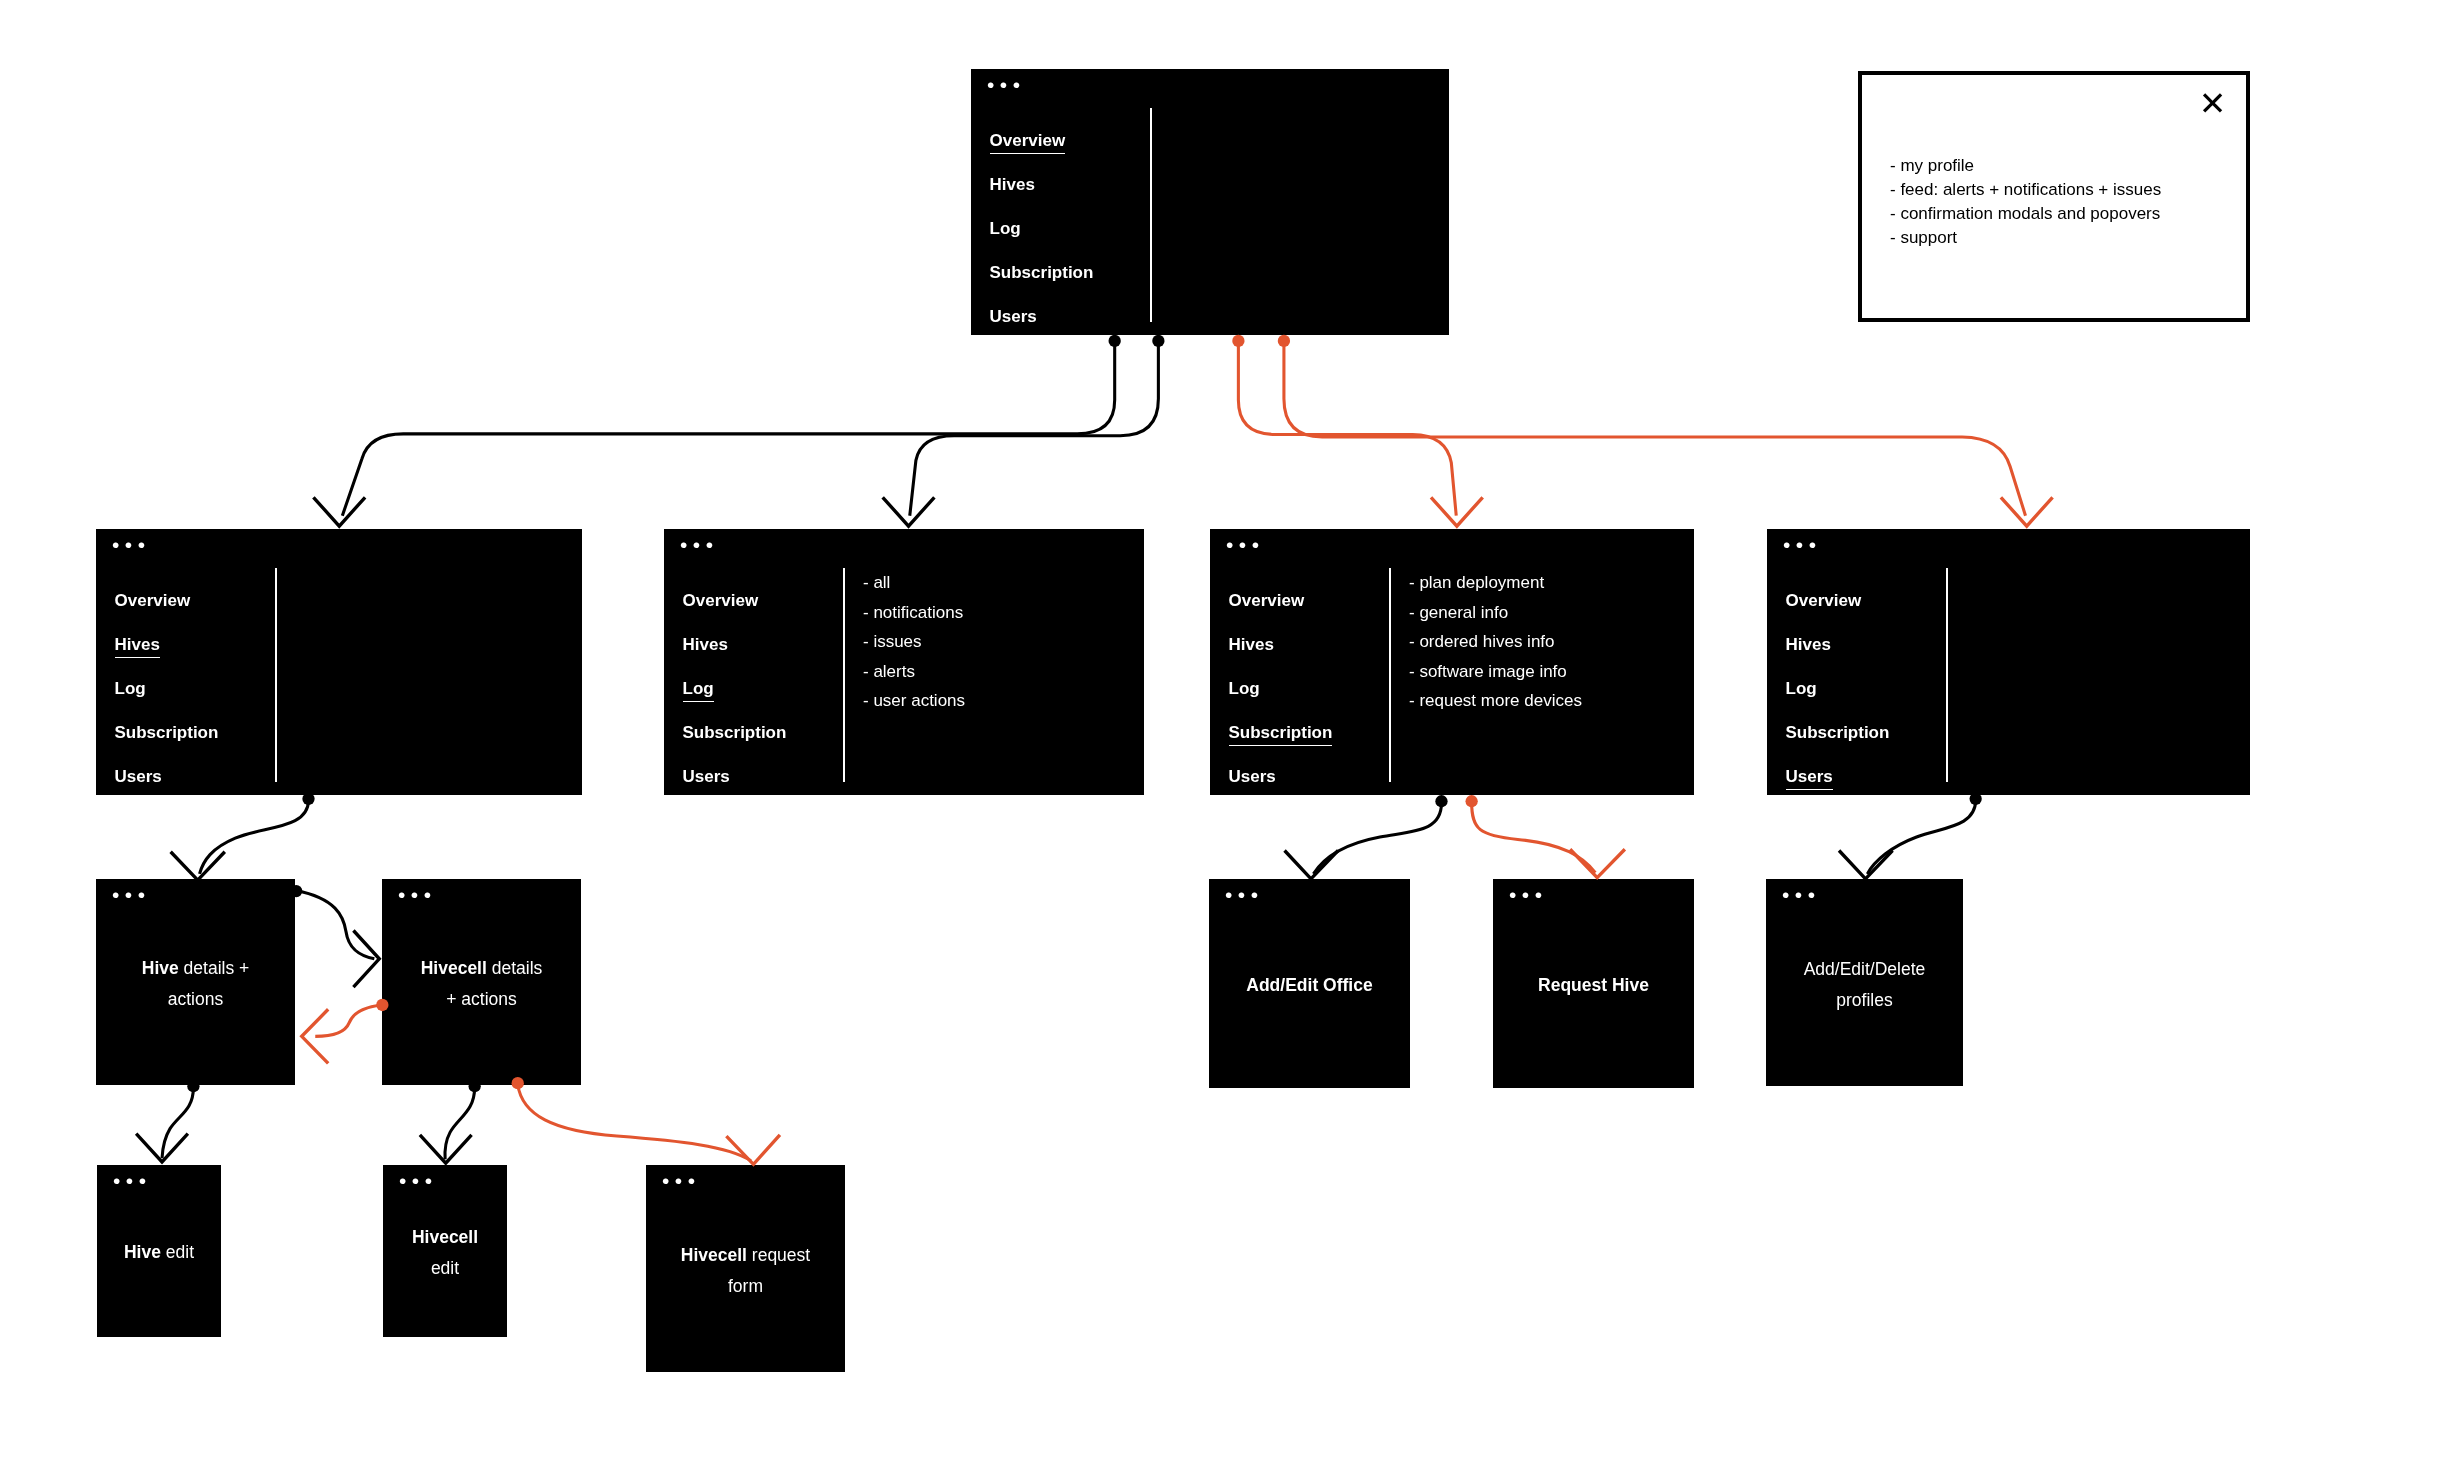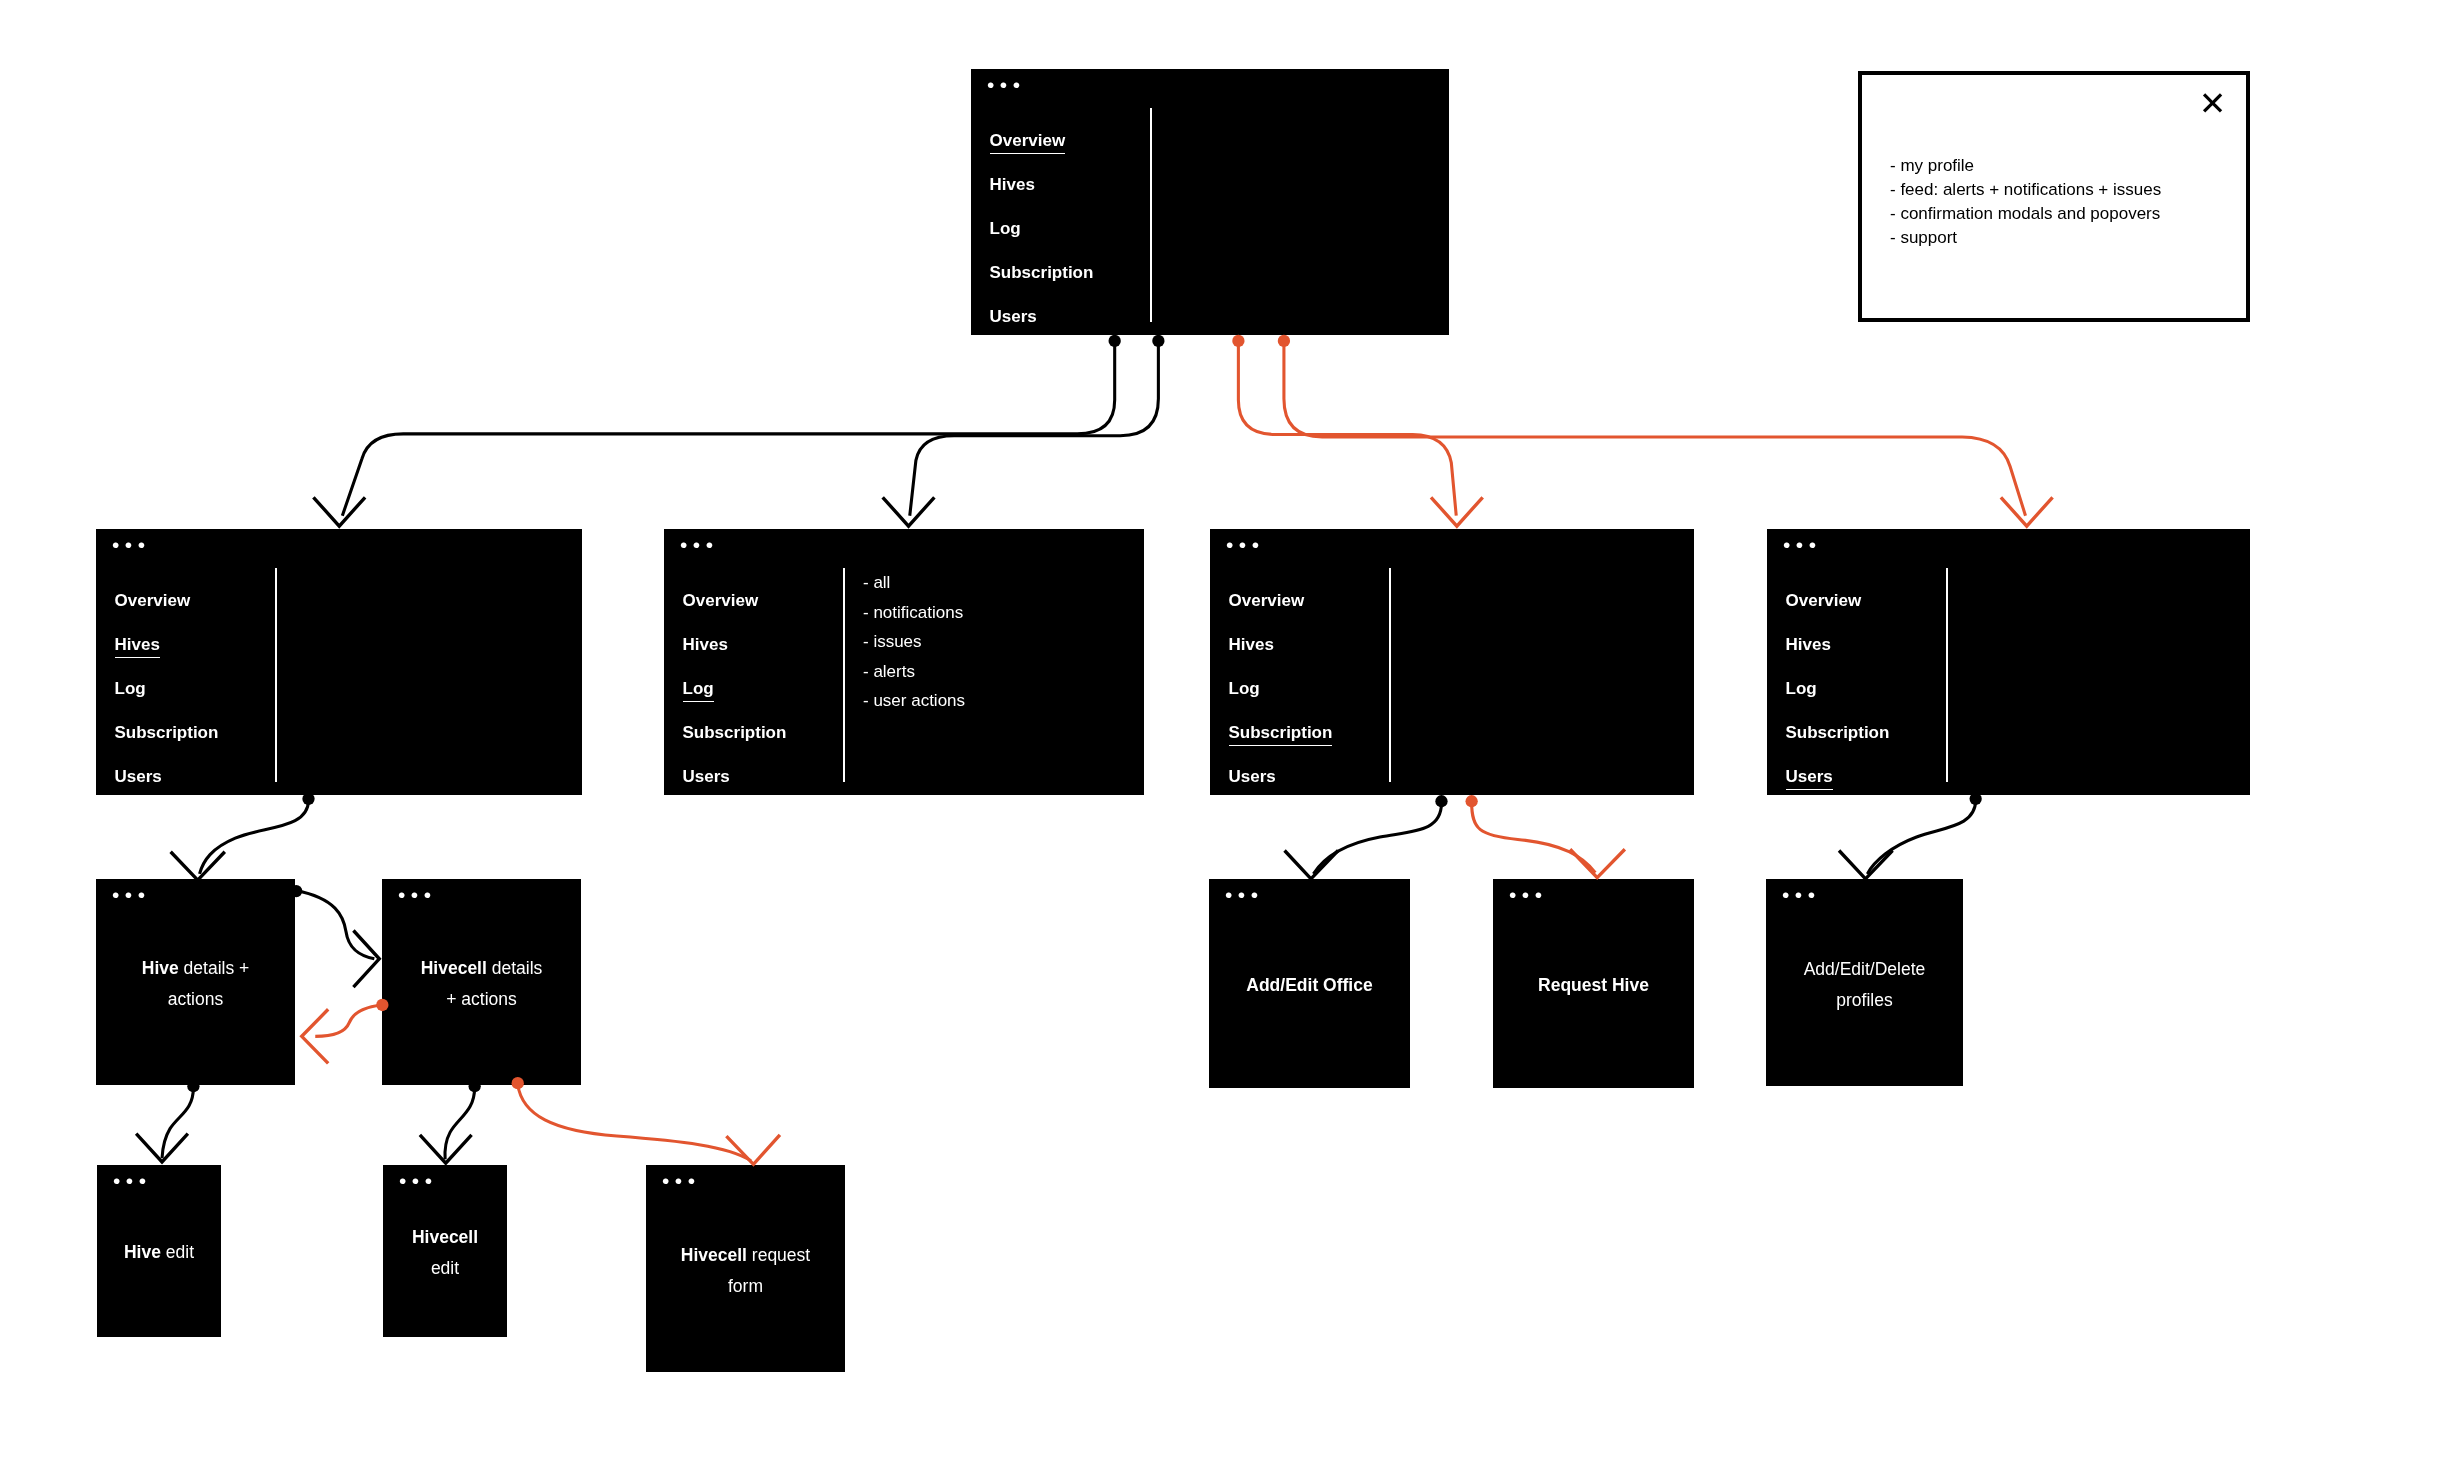--- a/index.html
+++ b/index.html
@@ -111,20 +111,27 @@
   <div class="node mbox" style="left:1210px;top:529px;width:484px;height:266px;">
     <span class="dots">•••</span>
     <div class="menu">
       <div class="mi"><span>Overview</span></div>
       <div class="mi"><span>Hives</span></div>
       <div class="mi"><span>Log</span></div>
       <div class="mi active"><span>Subscription</span></div>
       <div class="mi"><span>Users</span></div>
     </div>
     <div class="divider"></div>
+    <div class="desc">
+      <div>- plan deployment</div>
+      <div>- general info</div>
+      <div>- ordered hives info</div>
+      <div>- software image info</div>
+      <div>- request more devices</div>
+    </div>
   </div>
 
   <div class="node mbox" style="left:1767px;top:529px;width:483px;height:266px;">
     <span class="dots">•••</span>
     <div class="menu">
       <div class="mi"><span>Overview</span></div>
       <div class="mi"><span>Hives</span></div>
       <div class="mi"><span>Log</span></div>
       <div class="mi"><span>Subscription</span></div>
       <div class="mi active"><span>Users</span></div>

